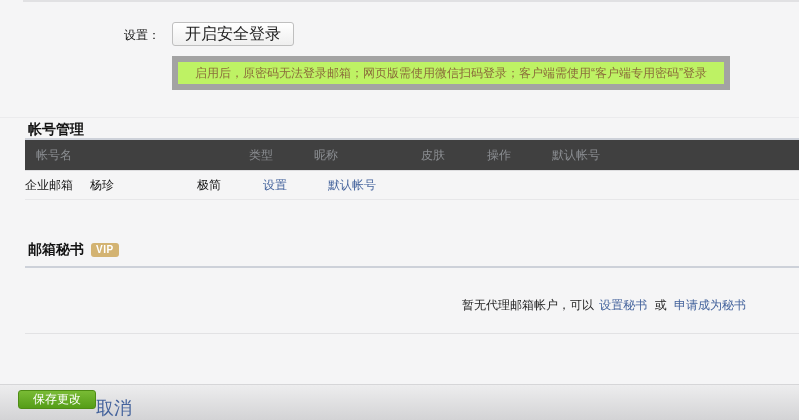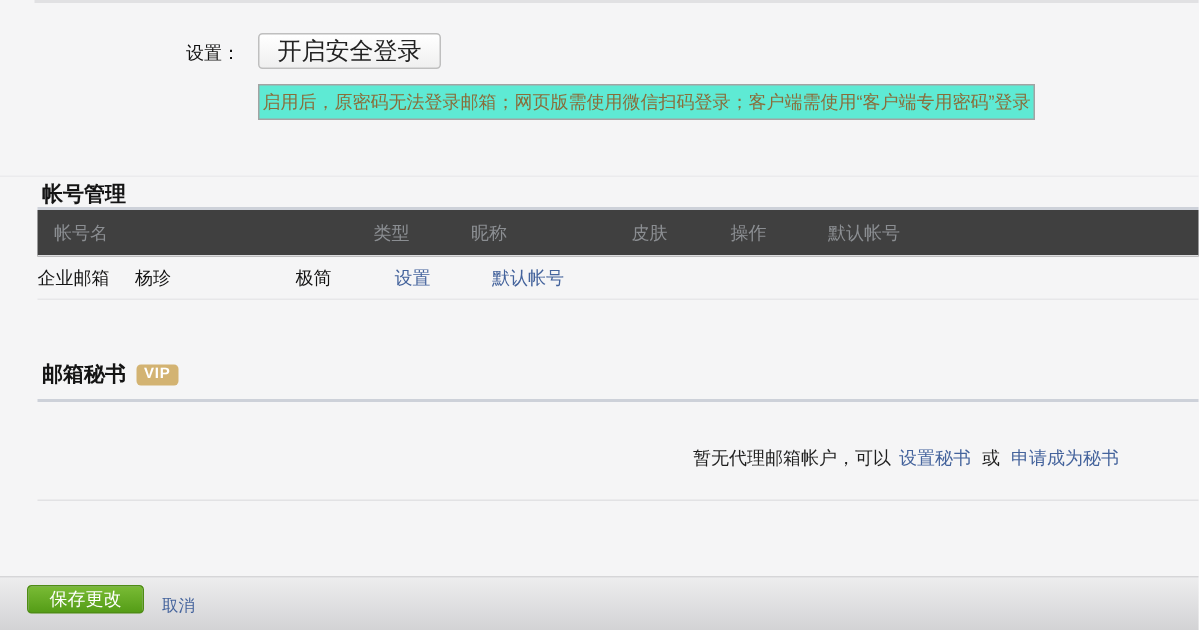--- a/index.html
+++ b/index.html
@@ -14,22 +14,22 @@
 
   
   .set-label{position:absolute;top:27px;left:0;width:160px;text-align:right;color:#111;}
   .enable-btn{
     position:absolute;top:22px;left:172px;min-width:92px;height:24px;box-sizing:border-box;
     background:linear-gradient(#ffffff,#efefef);border:1px solid #bfbfbf;border-radius:3px;
     font-family:inherit;font-size:16px;color:#222;padding:0 12px;cursor:pointer;
   }
   .notice{
     position:absolute;top:56px;left:172px;box-sizing:border-box;
-    background:#5eead4;border:1px solid #a3a3a3;color:#8a6d3b;
-    padding:4px 2px;line-height:14px;white-space:nowrap;
+    background:#bef264;border:6px solid #a3a3a3;color:#8a6d3b;
+    padding:4px 17px;line-height:14px;white-space:nowrap;
   }
   .sep-faint{position:absolute;top:117px;left:0;right:0;height:1px;background:#ebebed;}
 
   
   .section-title{position:absolute;left:28px;font-size:14px;font-weight:bold;color:#141414;display:flex;align-items:center;}
   .title-accounts{top:121px;}
   .title-secretary{top:241px;}
   .heading-rule{position:absolute;left:25px;right:0;height:2px;background:#cdd1d9;}
   .rule-accounts{top:138px;}
   .rule-secretary{top:266px;}
@@ -63,21 +63,21 @@
   
   .footer{
     position:absolute;left:0;right:0;top:384px;bottom:0;
     background:linear-gradient(#ededee,#d3d3d5);border-top:1px solid #d6d6d8;
   }
   .save-btn{
     position:absolute;left:18px;top:5px;min-width:78px;height:19px;box-sizing:border-box;
     background:linear-gradient(#79bb35,#559d17);border:1px solid #4e8d14;border-radius:3px;
     color:#ffffff;font-weight:normal;font-size:12px;font-family:inherit;padding:0 12px;cursor:pointer;
   }
-  .cancel-lnk{position:absolute;left:108px;top:11px;font-size:11px;}
+  .cancel-lnk{position:absolute;left:96px;top:11px;font-size:18px;}
 </style>
 </head>
 <body>
 
 <div class="page">
 
   <div class="top-line"></div>
 
   <span class="set-label">设置：</span>
   <button class="enable-btn">开启安全登录</button>

